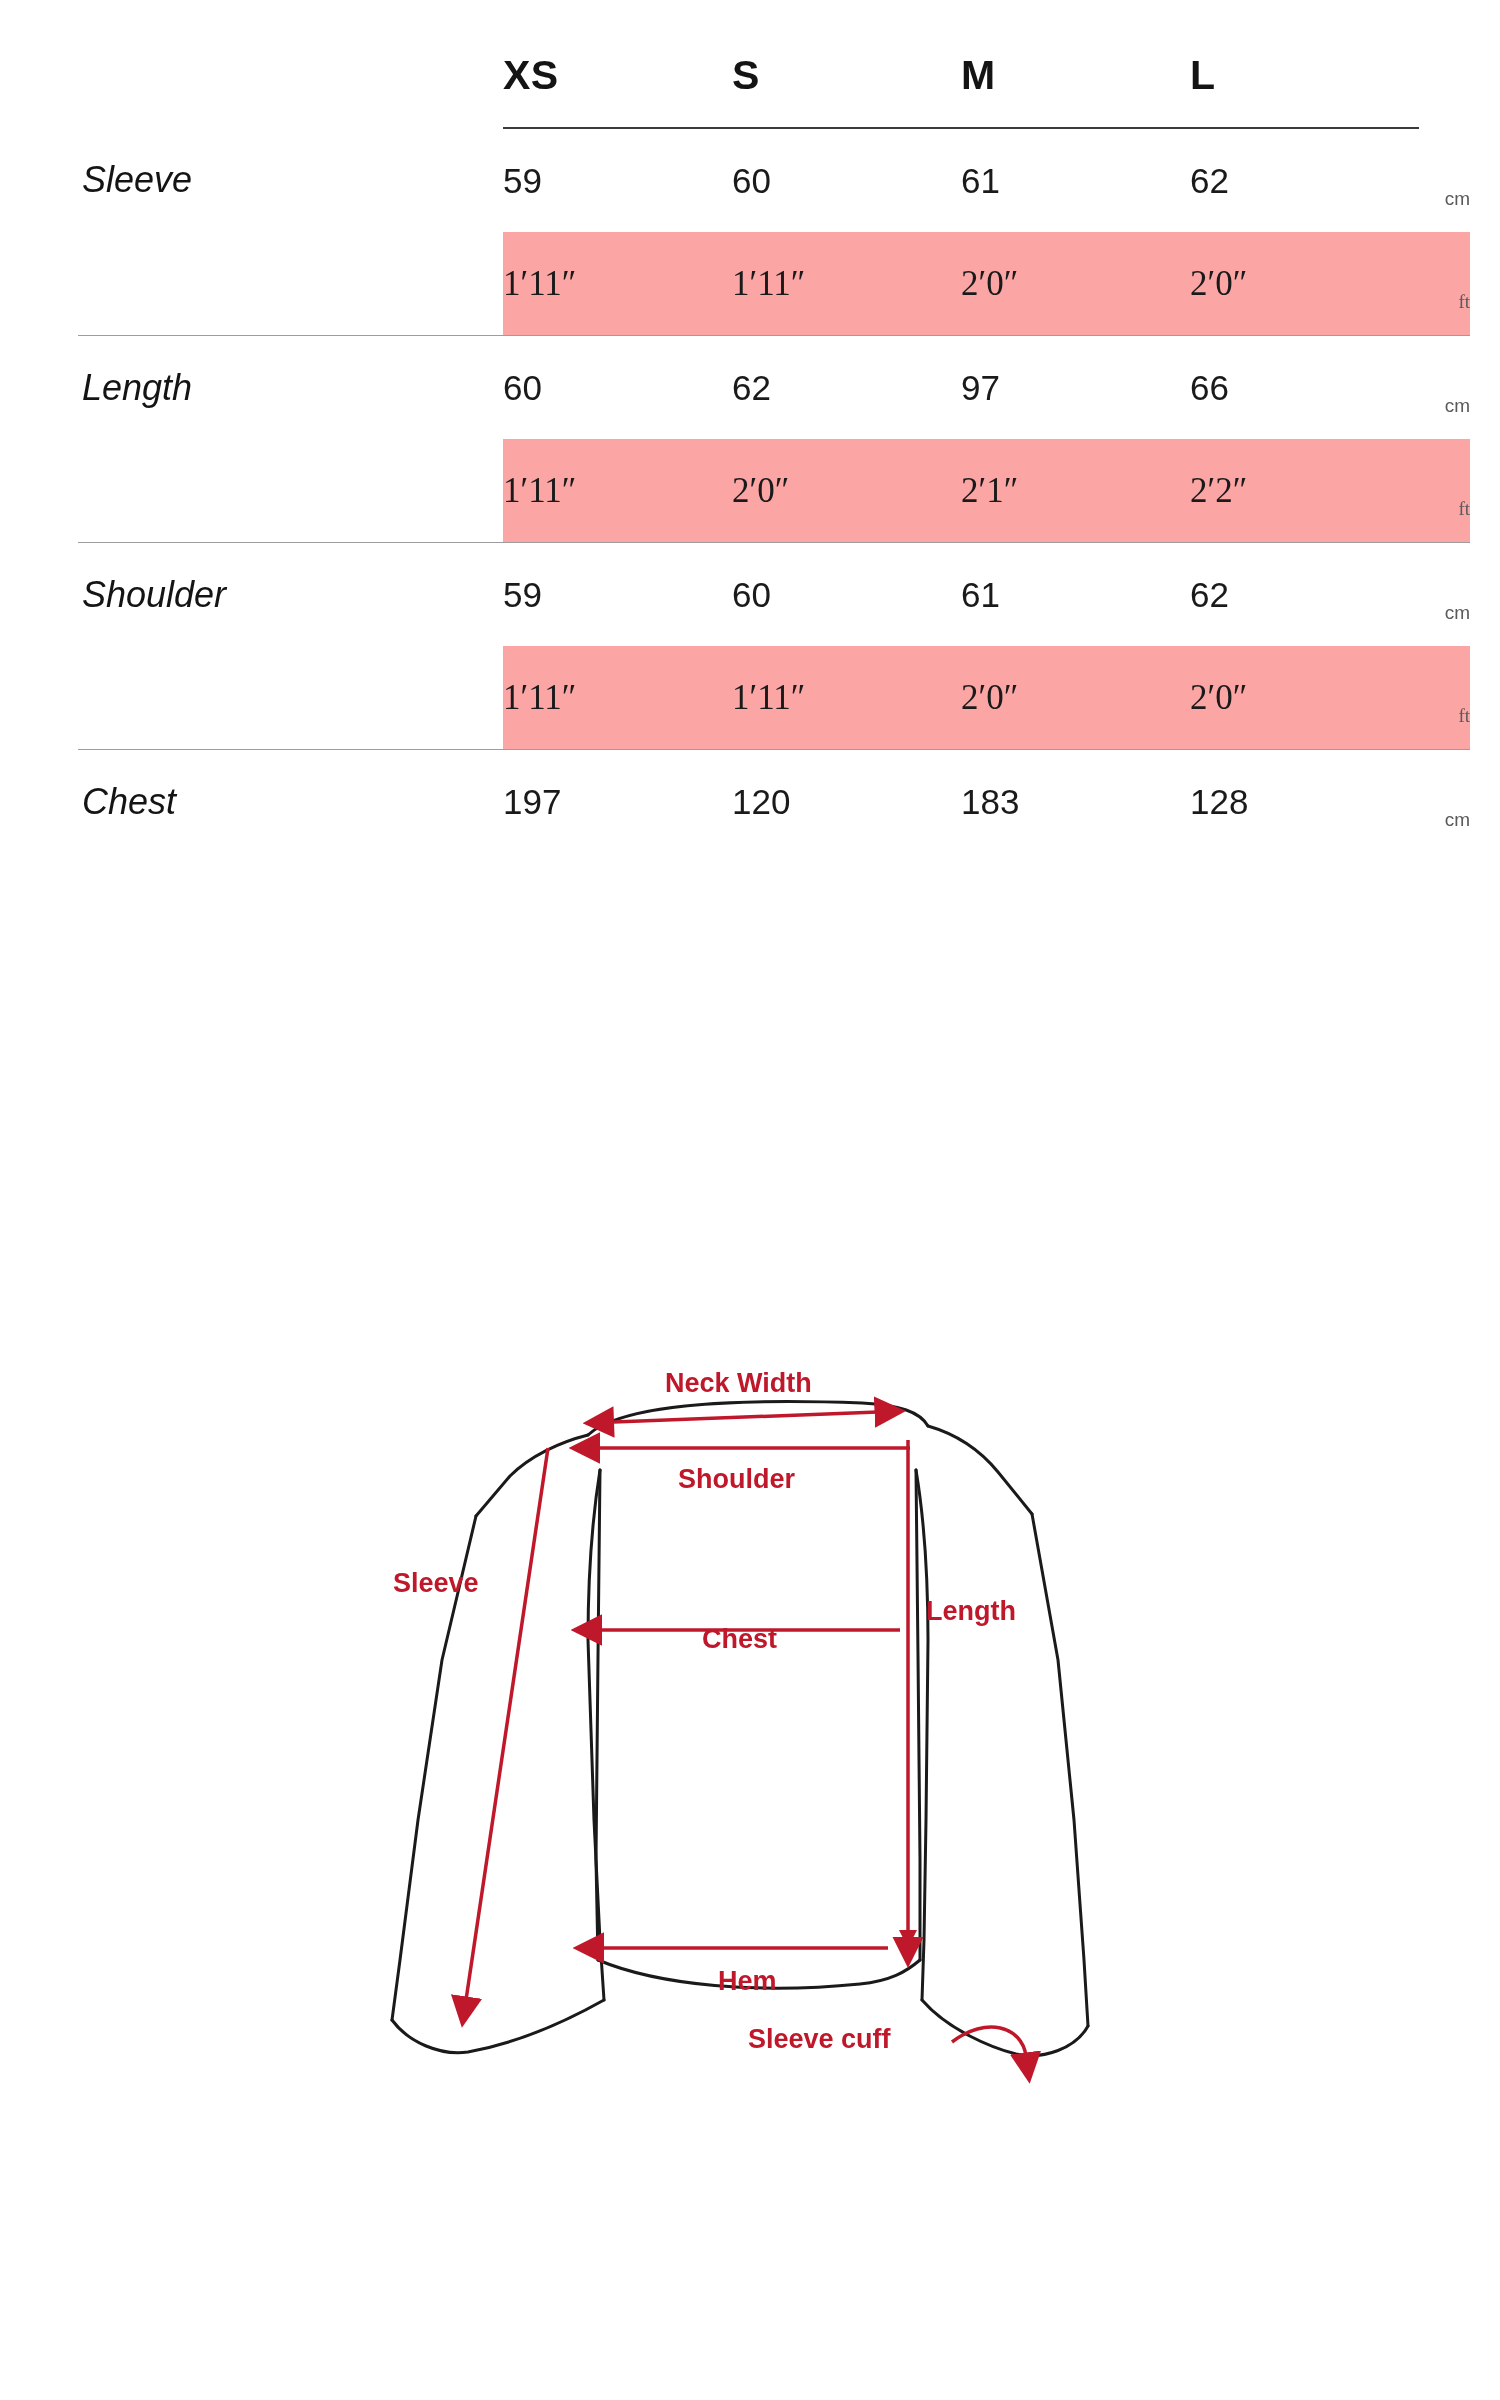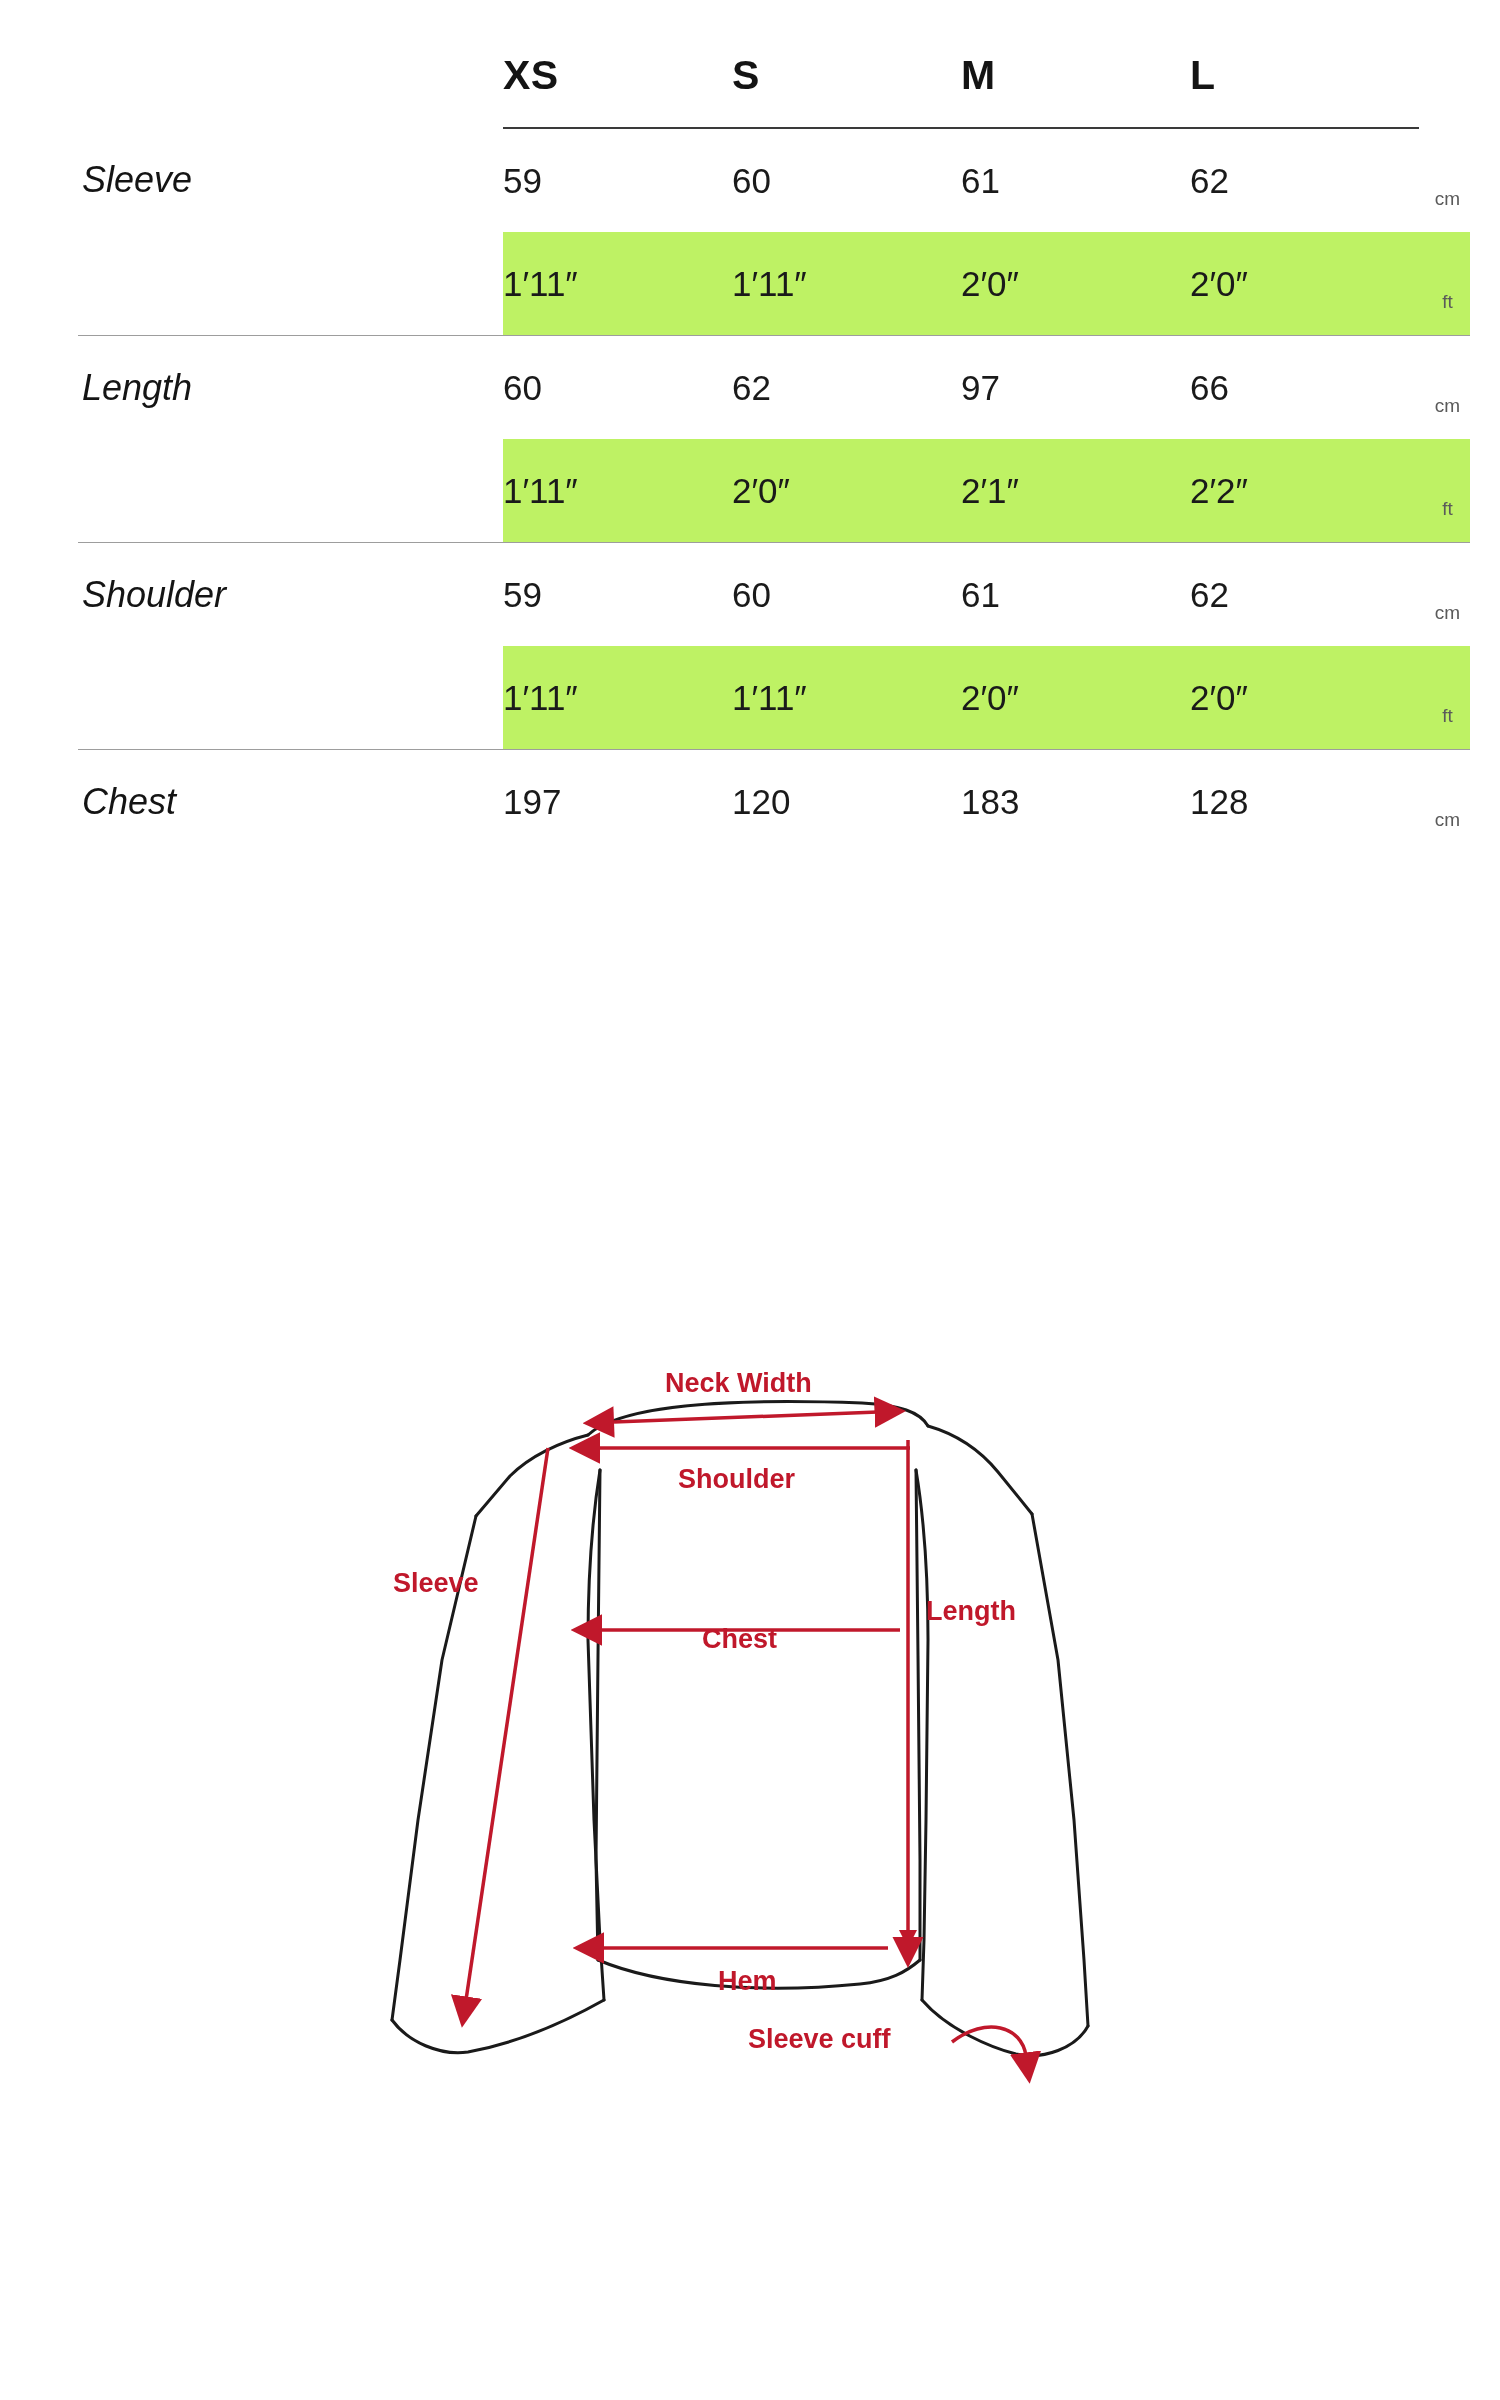--- a/index.html
+++ b/index.html
@@ -79,26 +79,27 @@
     vertical-align: middle;
     padding: 0;
     height: 103px;
   }
 
   td.unit {
     font-size: 19px;
     color: #5a5a5a;
     vertical-align: bottom;
     padding: 0 0 22px 6px;
-    text-align: center;
+    text-align: right;
   }
 
   tr.shade td.val,
   tr.shade td.unit {
-    background: #bef264;
+    background: #fca5a5;
+    font-family: Liberation Serif, serif;
   }
 
   tr.cm-row td.val,
   tr.cm-row td.unit,
   tr.cm-row td.row-label {
     border-top: 1.5px solid #9d9d9d;
   }
 
   tr.first-cm td.val,
   tr.first-cm td.unit,

